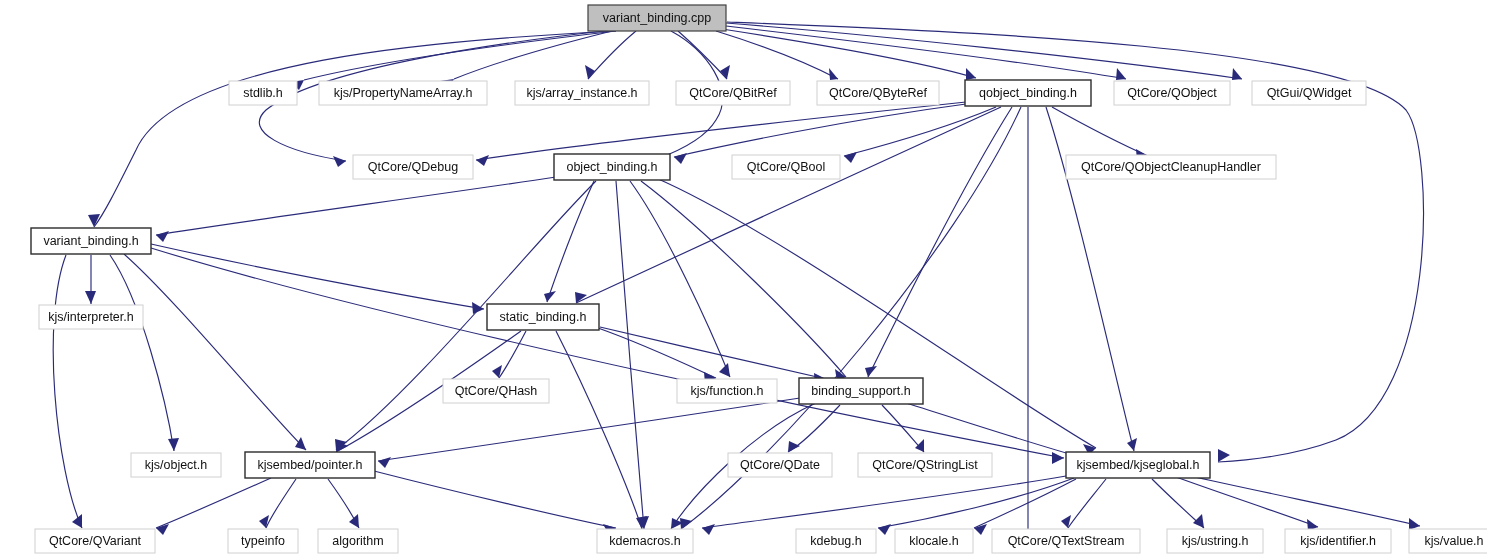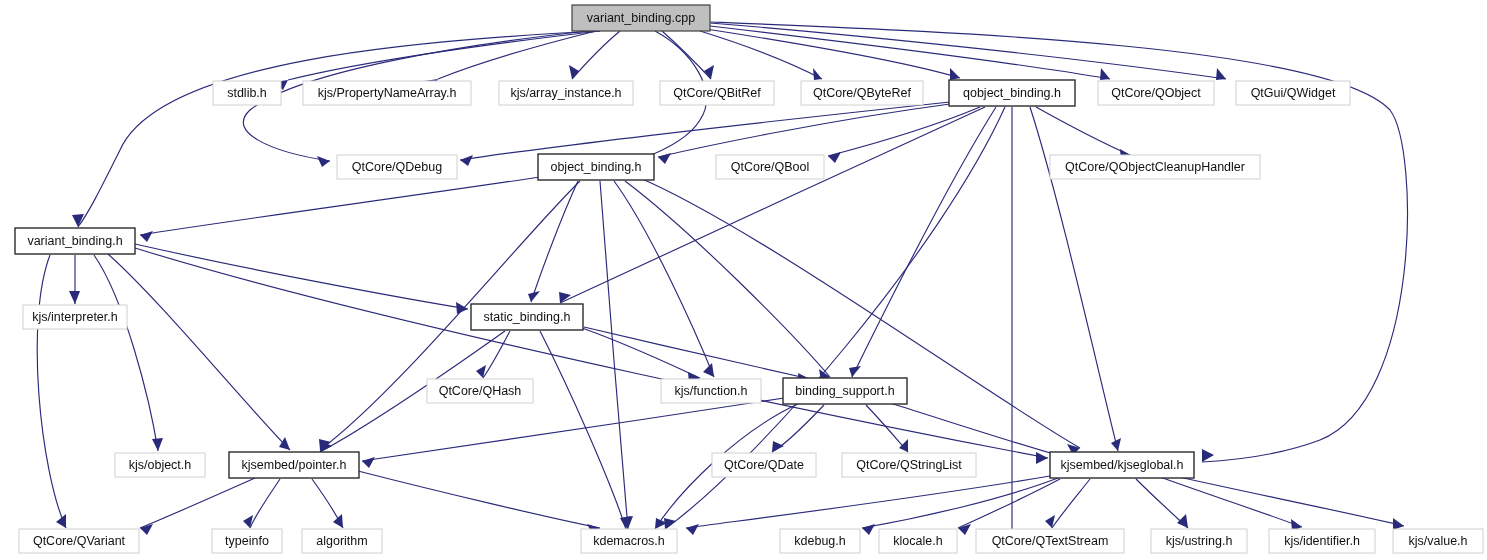--- a/index.html
+++ b/index.html
@@ -6,20 +6,21 @@
     margin: 0;
     padding: 0;
     background: #ffffff;
   }
   #graph-root {
     position: relative;
     width: 1339px;
     height: 560px;
     background: #ffffff;
     font-family: "Liberation Sans", sans-serif;
+    margin-left: 16px;
   }
   svg#graph-svg {
     display: block;
     width: 1487px;
     height: 560px;
   }
   .node-box {
     fill: #ffffff;
     stroke: #d0d0d0;
     stroke-width: 1;

